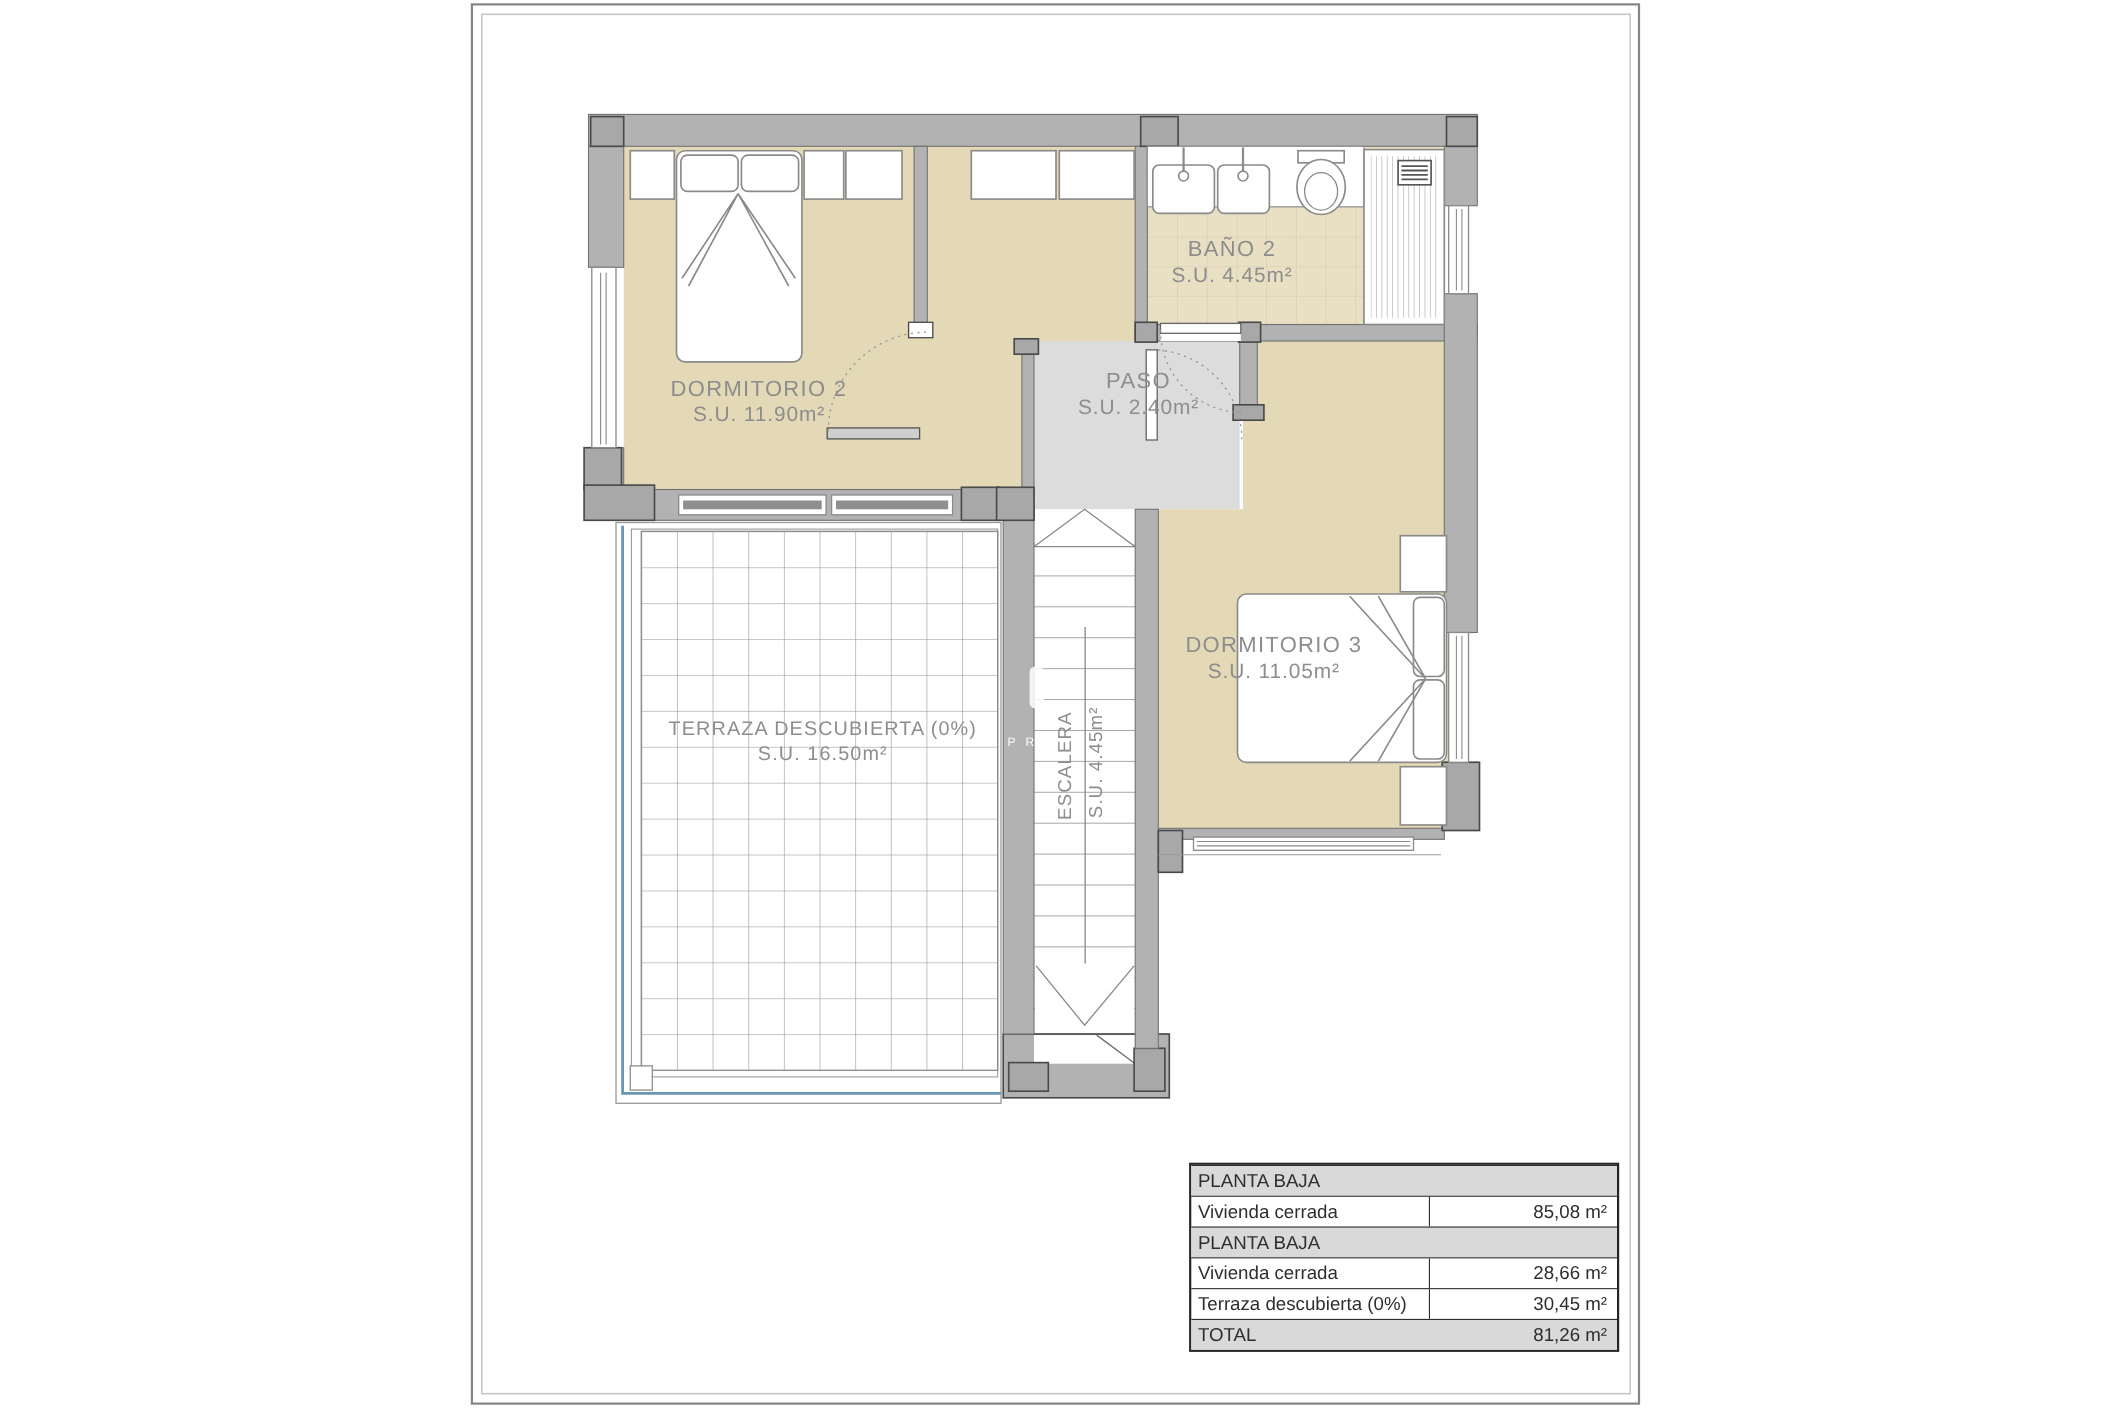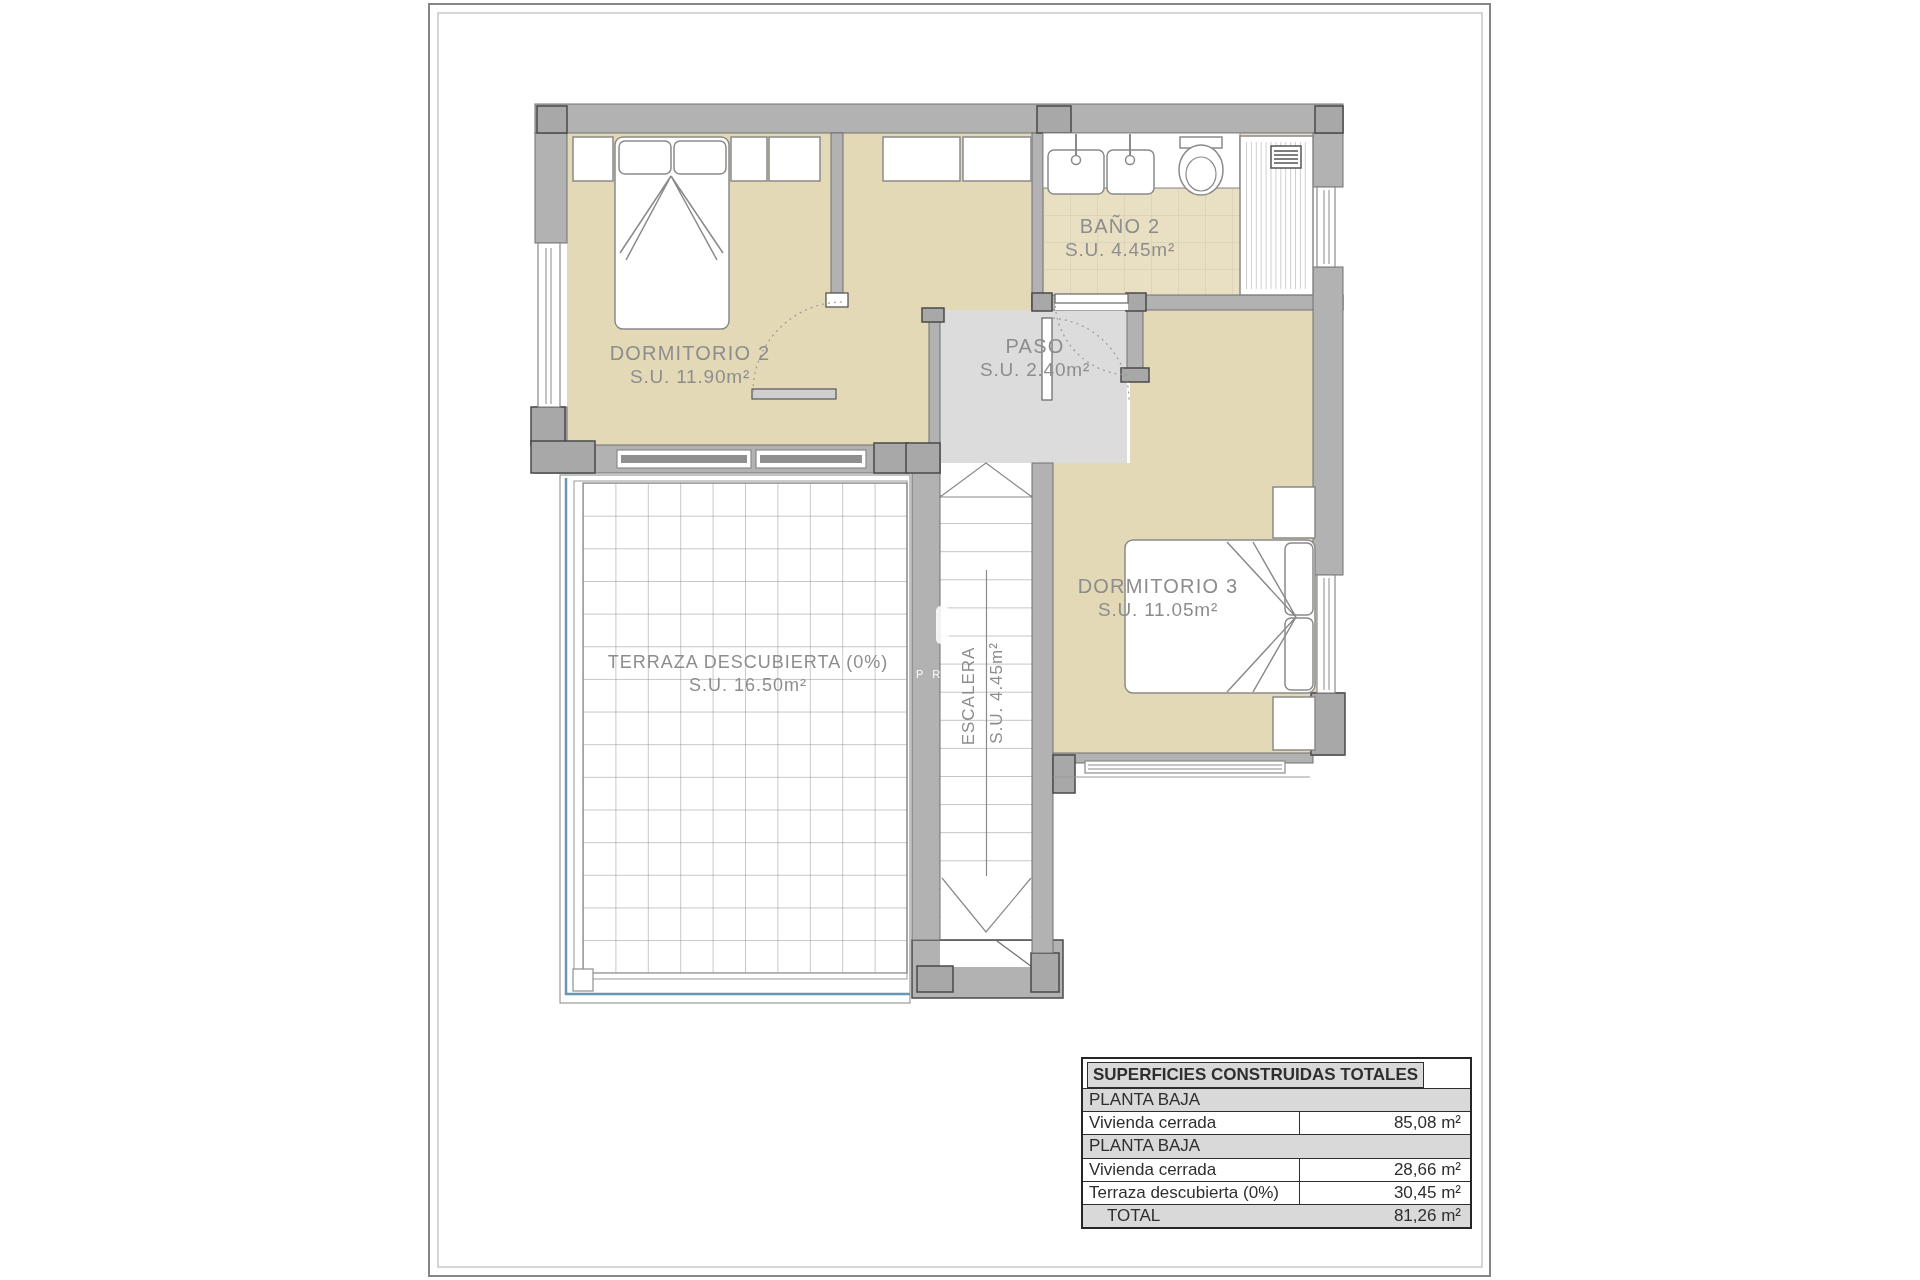--- a/index.html
+++ b/index.html
@@ -25,21 +25,21 @@
   .t-header-in{
     border:1.7px solid #2e2e2e;background:#d9d9d9;height:100%;
     display:flex;align-items:center;justify-content:center;
     font-weight:600;box-sizing:border-box;
   }
   .t-row{flex:1;display:flex;border-top:1.7px solid #2e2e2e;box-sizing:border-box;min-height:0;}
   .t-row .c1{flex:0 0 216px;padding:1px 6px;display:flex;align-items:center;box-sizing:border-box;}
   .t-row .c2{flex:1;padding:1px 9px;display:flex;align-items:center;justify-content:flex-end;box-sizing:border-box;}
   .t-row.data .c2{border-left:1.7px solid #2e2e2e;}
   .t-row.section{background:#d9d9d9;}
-  .t-row.total{background:#d9d9d9;padding-left:18px;}
+  .t-row.total{background:#d9d9d9;}
 </style>
 </head>
 <body>
 
 <svg class="plan" width="1920" height="1280" viewBox="0 0 1920 1280">
   <defs>
     <pattern id="terr" x="583" y="483" width="32.4" height="32.65" patternUnits="userSpaceOnUse">
       <path d="M32.4 0 H0 V32.65" fill="none" stroke="#909090" stroke-width="1"></path>
     </pattern>
     <pattern id="tiles" x="1043" y="188" width="27" height="27" patternUnits="userSpaceOnUse">
@@ -205,23 +205,20 @@
   <text class="room-label" x="1158" y="593" text-anchor="middle">DORMITORIO 3</text>
   <text class="room-area" x="1158" y="616" text-anchor="middle">S.U. 11.05m²</text>
 
   <g>
     <rect x="936" y="606" width="13" height="38" rx="5" fill="#ffffff" opacity="0.85"></rect>
     <text class="wm-text" x="916" y="678">P R</text>
   </g>
 </svg>
 
 <div class="areas-table">
-  <div class="t-header">
-    <div class="t-header-in">SUPERFICIES CONSTRUIDAS TOTALES</div>
-  </div>
   <div class="t-row section">
     <div class="c1">PLANTA BAJA</div>
   </div>
   <div class="t-row data">
     <div class="c1">Vivienda cerrada</div>
     <div class="c2">85,08 m²</div>
   </div>
   <div class="t-row section">
     <div class="c1">PLANTA BAJA</div>
   </div>

